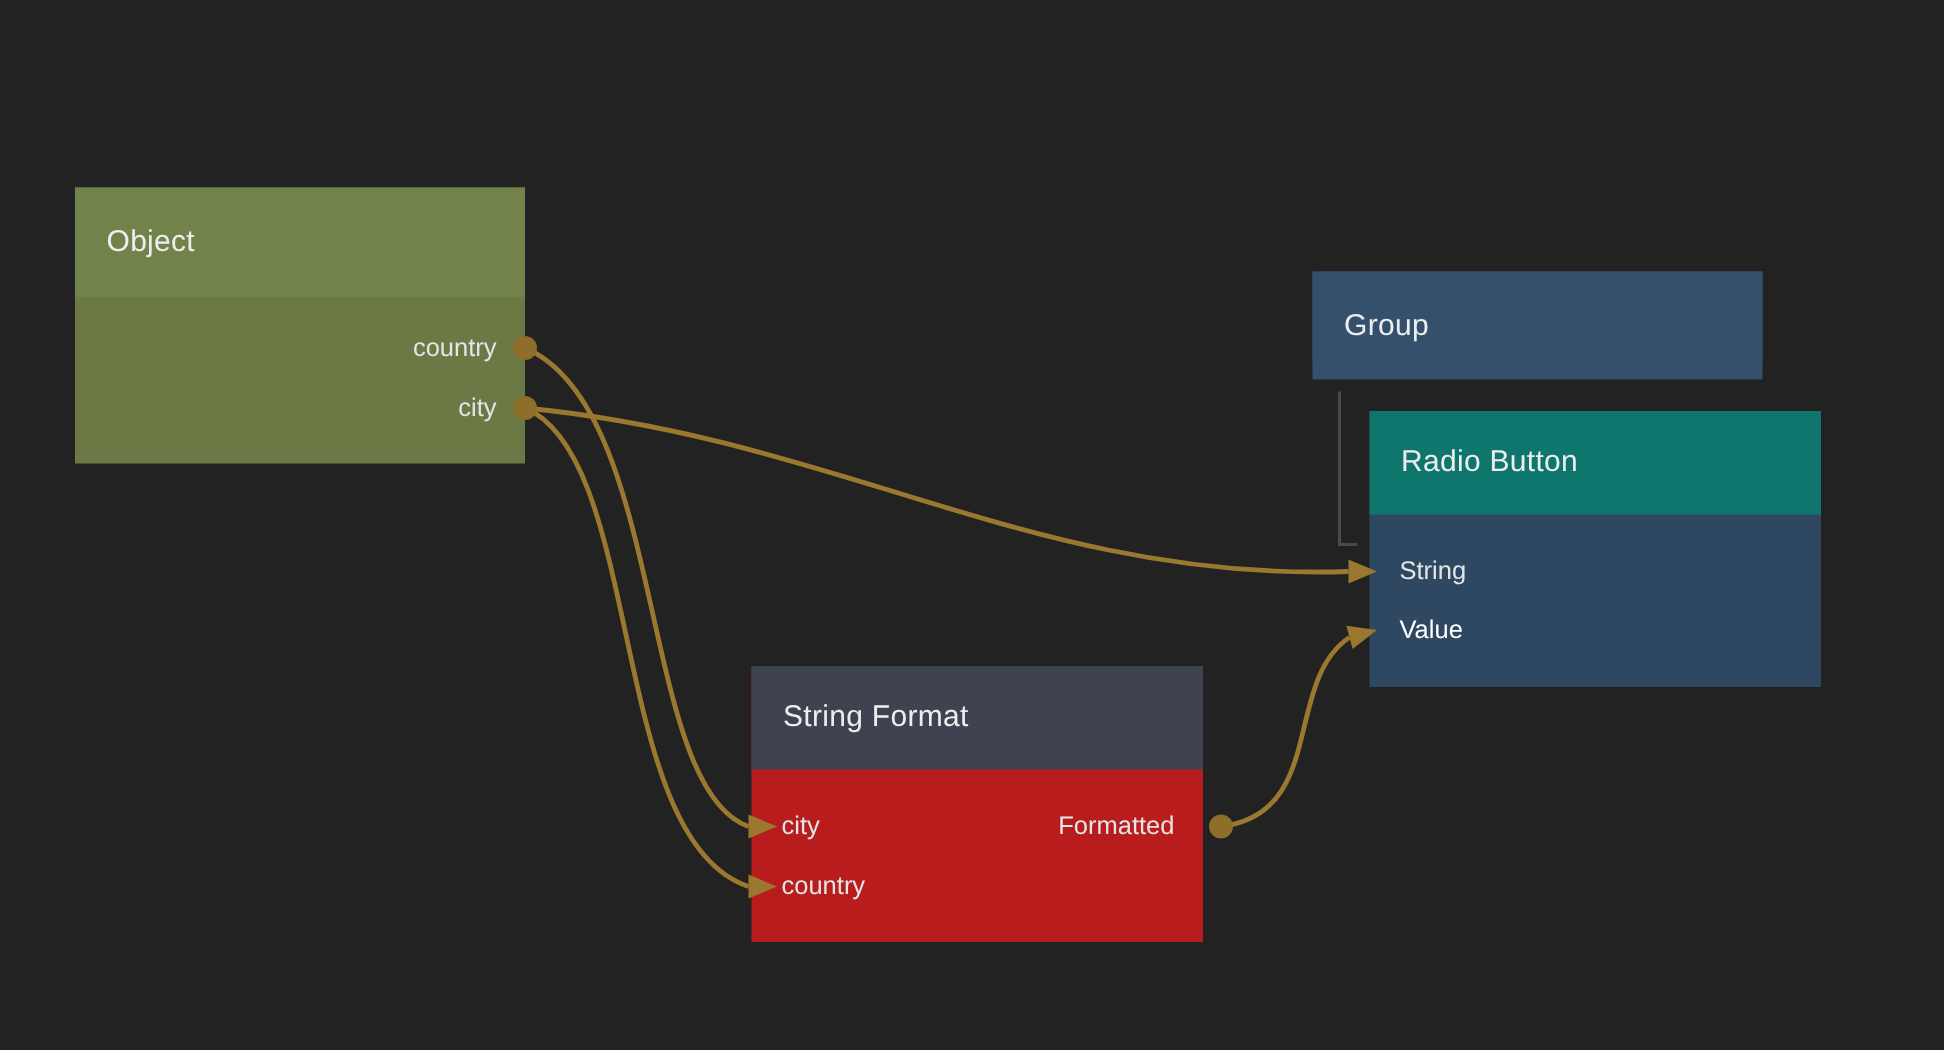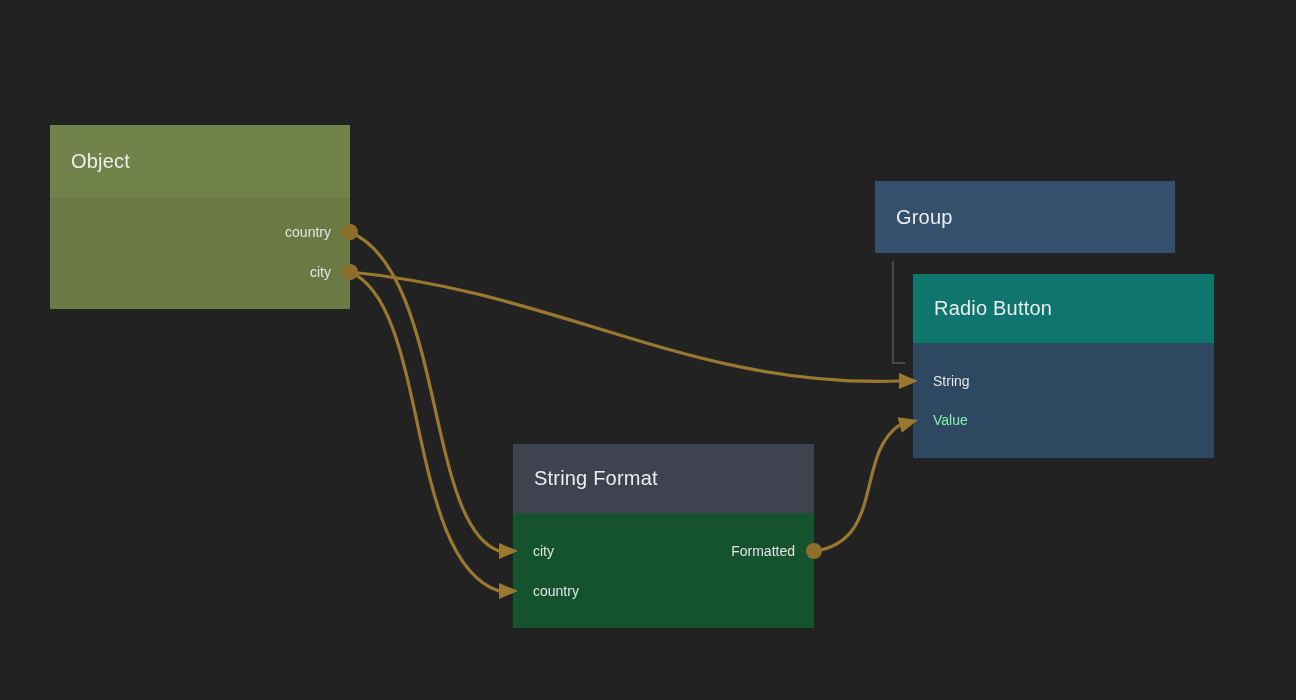--- a/index.html
+++ b/index.html
@@ -31,21 +31,21 @@
     padding-left: 21px;
   }
   .node-title {
     font-size: 20px;
     font-weight: 400;
     letter-spacing: 0.2px;
     white-space: nowrap;
   }
   .port-label {
     position: absolute;
-    font-size: 14px;
+    font-size: 17px;
     height: 22px;
     line-height: 22px;
     white-space: nowrap;
   }
   .port-label.input  { left: 20px; }
   .port-label.output { right: 19px; text-align: right; }
   #wires {
     position: absolute;
     left: 0;
     top: 0;
@@ -68,23 +68,23 @@
     <div class="node" style="left: 875px; top: 181px; width: 300px; height: 62px; background: rgb(53, 80, 108);">
       <div class="node-header" style="height: 72px; background: rgb(53, 80, 108);">
         <span class="node-title" style="color: rgb(236, 237, 238);">Group</span>
       </div>
     </div>
     <div class="node" style="left: 913px; top: 274px; width: 301px; height: 184px; background: rgb(47, 72, 98);">
       <div class="node-header" style="height: 69px; background: #0f766e;">
         <span class="node-title" style="color: rgb(236, 237, 238);">Radio Button</span>
       </div>
       <div class="port-label input" style="top: 96px; color: rgb(227, 229, 230);">String</div>
-      <div class="port-label input" style="top: 135px; color: #86efac;">Value</div>
+      <div class="port-label input" style="top: 135px; color: #ffffff;">Value</div>
     </div>
-    <div class="node" style="left: 513px; top: 444px; width: 301px; height: 184px; background: #14532d;">
+    <div class="node" style="left: 501px; top: 444px; width: 301px; height: 184px; background: #b91c1c;">
       <div class="node-header" style="height: 69px; background: rgb(63, 67, 80);">
         <span class="node-title" style="color: rgb(236, 237, 238);">String Format</span>
       </div>
       <div class="port-label input" style="top: 96px; color: rgb(227, 229, 230);">city</div>
       <div class="port-label input" style="top: 136px; color: rgb(227, 229, 230);">country</div>
       <div class="port-label output" style="top: 96px; color: rgb(227, 229, 230);">Formatted</div>
     </div>
     <svg id="wires" xmlns="http://www.w3.org/2000/svg">
       <path d="M 893 261 L 893 363 L 905 363" fill="none" stroke="#4A4A4A" stroke-width="2"></path>
       <path d="M 350 232 C 445 272, 425 525, 499 551" fill="none" stroke="#9B7830" stroke-width="3.2"></path>

